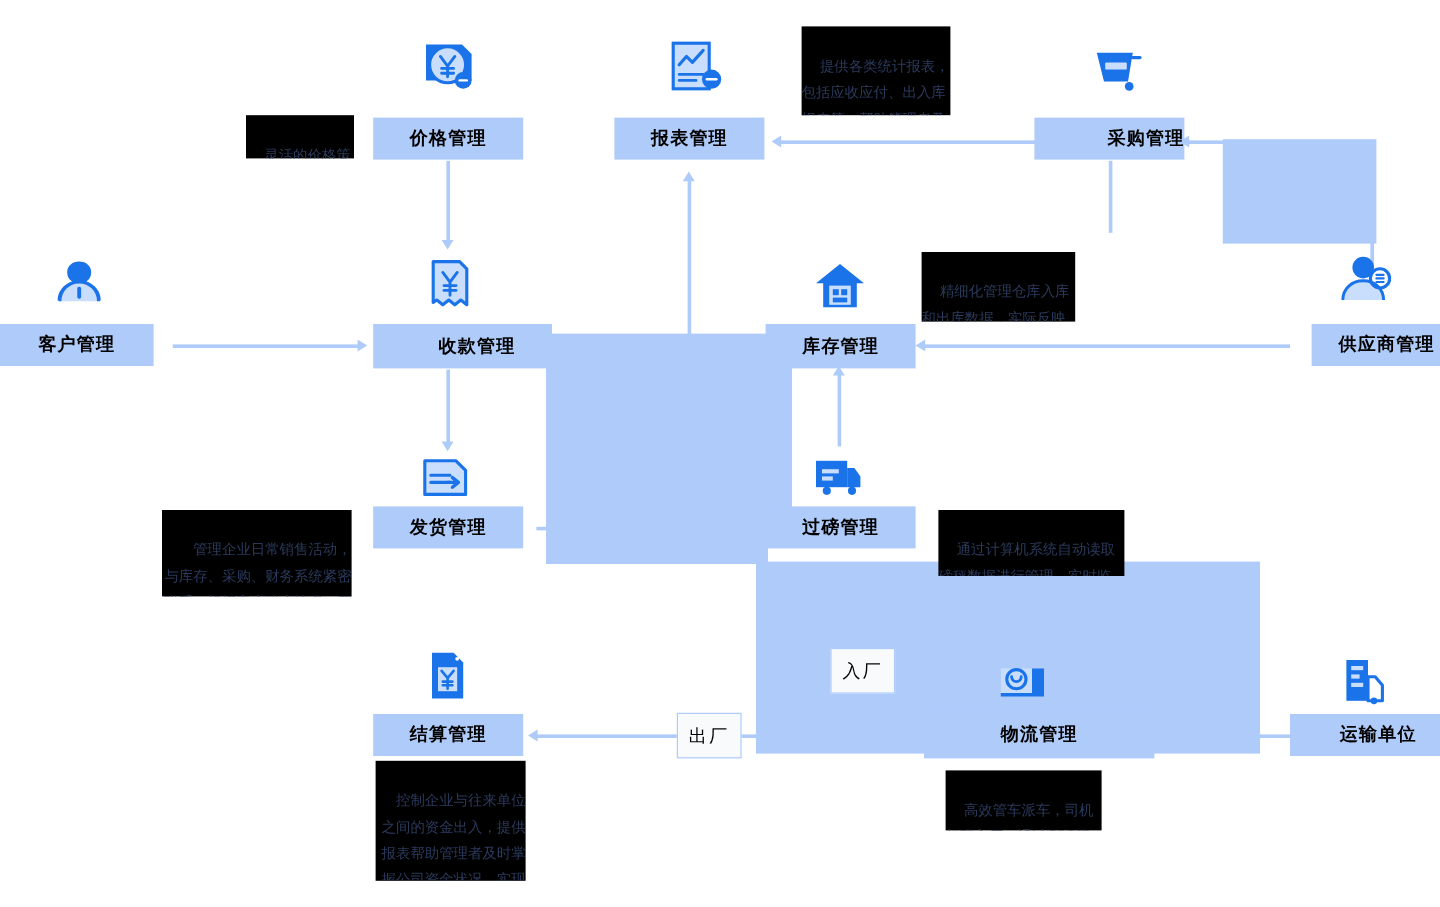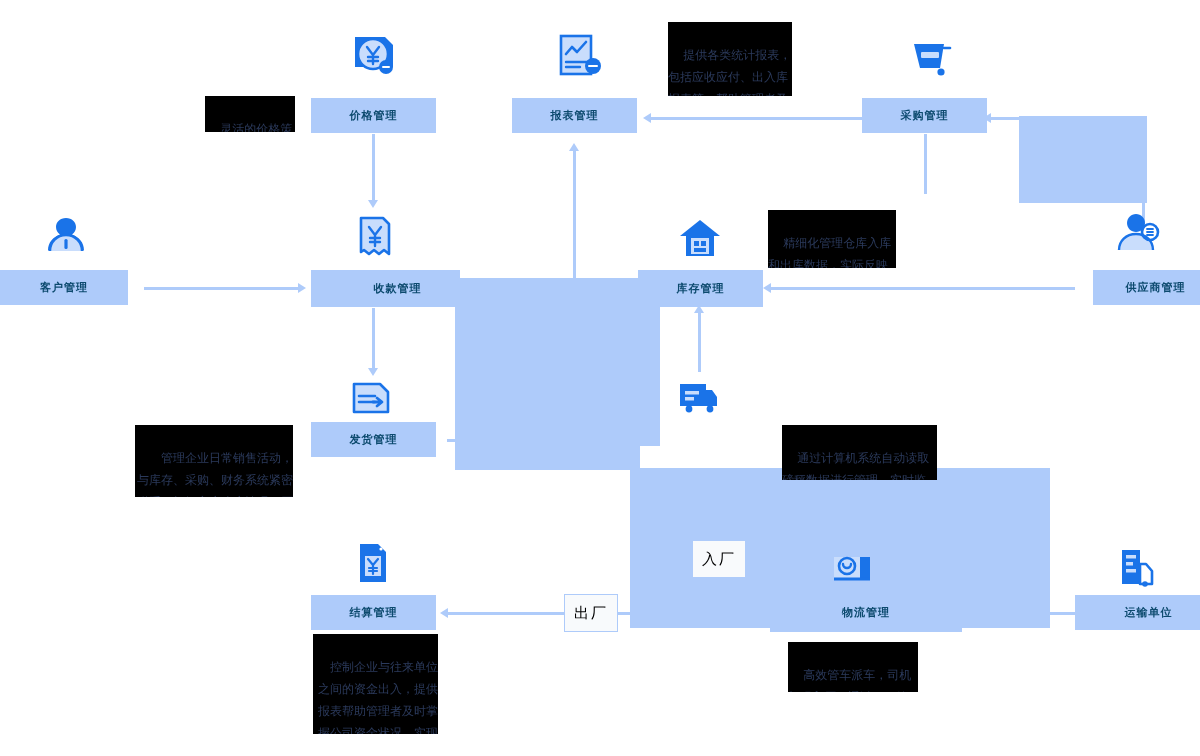--- a/index.html
+++ b/index.html
@@ -9,22 +9,22 @@
     font-family:"DejaVu Sans","Liberation Sans",sans-serif;
     overflow:hidden;
     position:relative;
   }
   #canvas{position:absolute;left:0;top:0;width:1200px;height:756px;}
 
   
   .node{
     position:absolute;
     background:#aecbfa;
-    color:#0c4a6e;
-    font-size:11px;
+    color:#000000;
+    font-size:15px;
     font-weight:bold;
     display:flex;align-items:center;justify-content:center;
     letter-spacing:1px;
     z-index:6;
   }
   .node .lbl{position:relative;z-index:2;}
 
   
   .icon{position:absolute;z-index:7;}
   .icon svg{display:block;}
@@ -151,21 +151,21 @@
   </div>
 
   <div class="icon" style="left:908px;top:38px;">
     <svg width="46" height="42" viewBox="0 0 46 42">
       <path d="M6 6h30l-4 24H12z" fill="#1a73e8"></path>
       <rect x="13" y="14" width="18" height="6" rx="1" fill="#c9ddfc"></rect>
       <circle cx="33" cy="34" r="3.6" fill="#1a73e8"></circle>
       <path d="M36 10h6" stroke="#1a73e8" stroke-width="2.6" stroke-linecap="round"></path>
     </svg>
   </div>
-  <div class="node" style="left:862px;top:98px;width:125px;height:35px;">
+  <div class="node" style="left:862px;top:98px;width:125px;height:35px;justify-content:flex-end;">
     <span class="lbl">采购管理</span>
   </div>
 
   <div class="icon" style="left:355px;top:214px;">
     <svg width="40" height="46" viewBox="0 0 40 46">
       <path d="M6 4h22l6 6v30l-5-4-5 4-5-4-5 4-5-4-3 2z" fill="#c9ddfc" stroke="#1a73e8" stroke-width="2.6" stroke-linejoin="round"></path>
       <path d="M14 13l6 8 6-8M20 21v11M15 24h10M15 28h10" stroke="#1a73e8" stroke-width="2.4" fill="none" stroke-linecap="round"></path>
     </svg>
   </div>
   <div class="node" style="left:311px;top:270px;width:125px;height:37px;padding-left:24px;">
@@ -212,20 +212,23 @@
   <div class="icon" style="left:677px;top:378px;">
     <svg width="44" height="40" viewBox="0 0 44 40">
       <rect x="3" y="6" width="26" height="22" fill="#1a73e8"></rect>
       <path d="M29 12h6l5 7v9H29z" fill="#1a73e8"></path>
       <rect x="8" y="13" width="14" height="3.5" fill="#c9ddfc"></rect>
       <rect x="8" y="19" width="9" height="3.5" fill="#c9ddfc"></rect>
       <circle cx="12" cy="31" r="3.4" fill="#1a73e8"></circle>
       <circle cx="33" cy="31" r="3.4" fill="#1a73e8"></circle>
     </svg>
   </div>
+  <div class="node" style="left:638px;top:422px;width:125px;height:35px;">
+    <span class="lbl">过磅管理</span>
+  </div>
 
   <div class="icon" style="left:352px;top:540px;">
     <svg width="40" height="46" viewBox="0 0 40 46">
       <path d="M8 4h18l8 8v30H8z" fill="#1a73e8"></path>
       <rect x="13" y="16" width="16" height="20" fill="#c9ddfc"></rect>
       <path d="M16 19l5 6 5-6M21 25v9M17 28h8M17 31h8" stroke="#1a73e8" stroke-width="2.2" fill="none" stroke-linecap="round"></path>
       <circle cx="29" cy="9" r="1.6" fill="#ffffff"></circle>
     </svg>
   </div>
   <div class="node" style="left:311px;top:595px;width:125px;height:35px;">

